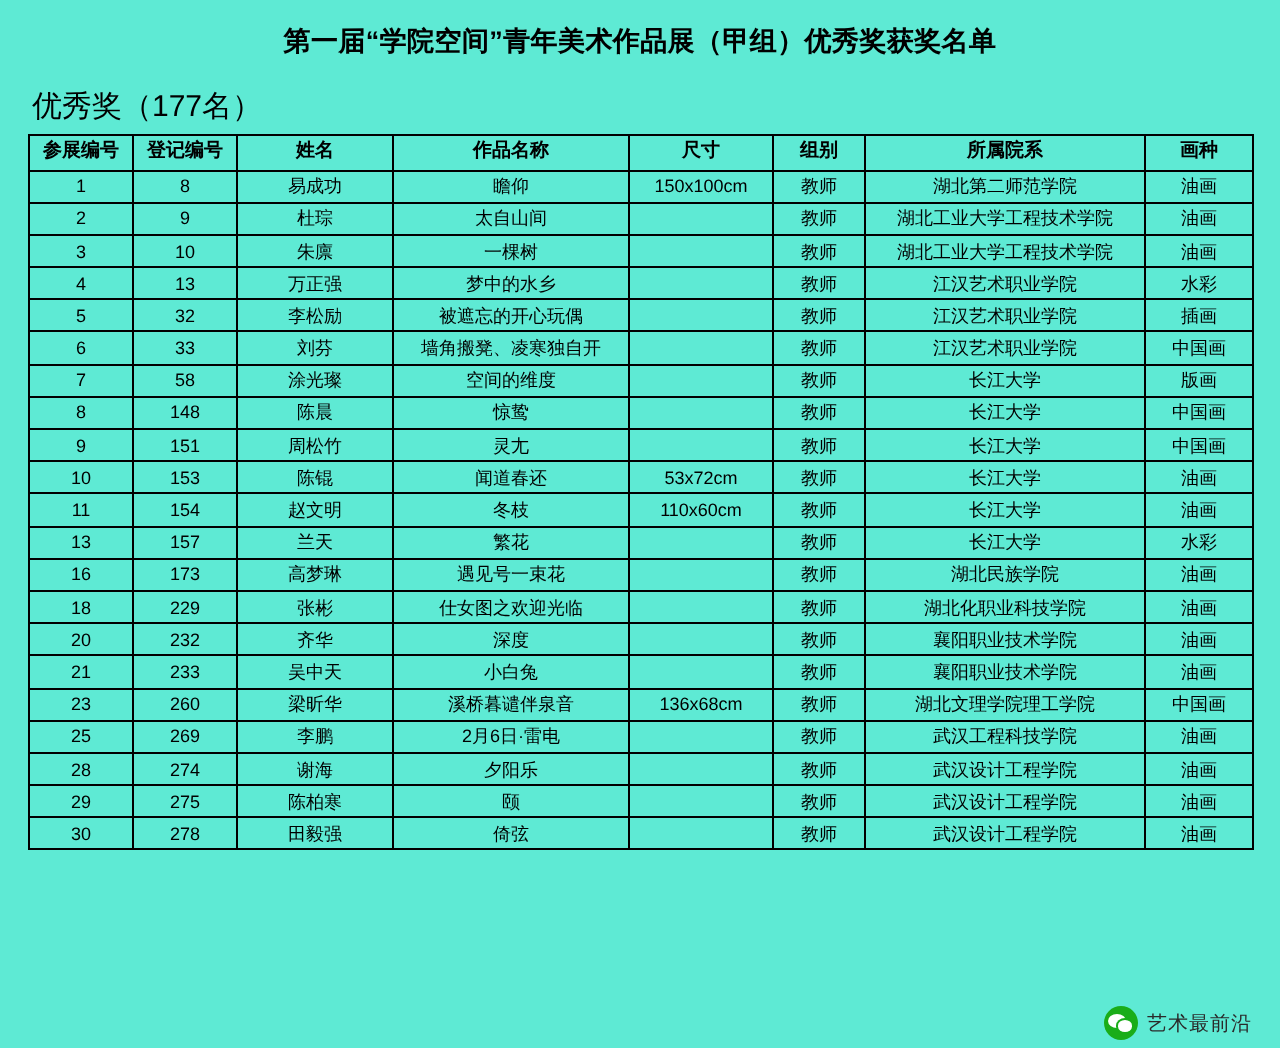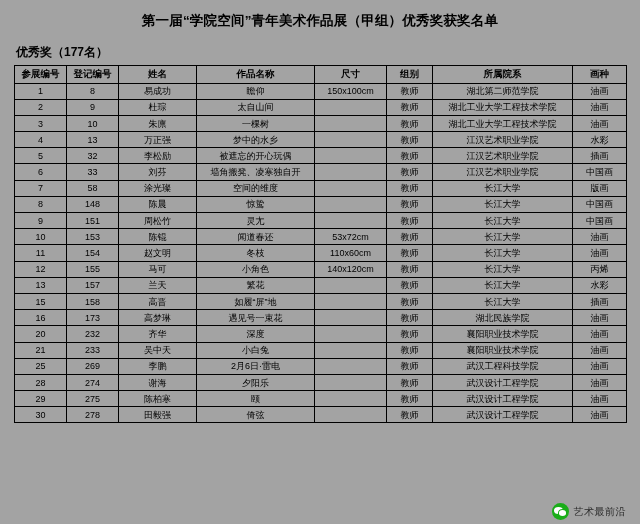--- a/index.html
+++ b/index.html
@@ -11,35 +11,35 @@
     height: 524px;
     background: #ffffff;
     font-family: "Liberation Sans", sans-serif;
     color: #000000;
     overflow: hidden;
   }
   .page {
     position: relative;
     width: 640px;
     height: 524px;
-    background: #a3a3a3;
+    background: #5eead4;
     box-sizing: border-box;
     padding: 0 14px;
   }
   .doc-title {
     text-align: center;
     font-size: 13.5px;
     font-weight: bold;
     letter-spacing: 0.2px;
     padding: 12px 0 2px 0;
     line-height: 1.3;
   }
   .section-title {
-    font-size: 12px;
-    font-weight: bold;
+    font-size: 15px;
+    font-weight: normal;
     padding: 12px 0 4px 2px;
   }
   table.awards {
     border-collapse: collapse;
     width: 612px;
     table-layout: fixed;
     font-size: 9px;
   }
   table.awards th,
   table.awards td {
@@ -247,80 +247,80 @@
           <td>11</td>
           <td>154</td>
           <td>赵文明</td>
           <td>冬枝</td>
           <td>110x60cm</td>
           <td>教师</td>
           <td>长江大学</td>
           <td>油画</td>
         </tr>
         <tr>
-          <td>12</td>
-          <td>155</td>
-          <td>马可</td>
-          <td>小角色</td>
-          <td>140x120cm</td>
-          <td>教师</td>
-          <td>长江大学</td>
-          <td>丙烯</td>
-        </tr>
-        <tr>
           <td>13</td>
           <td>157</td>
           <td>兰天</td>
           <td>繁花</td>
           <td></td>
           <td>教师</td>
           <td>长江大学</td>
           <td>水彩</td>
         </tr>
         <tr>
-          <td>15</td>
-          <td>158</td>
-          <td>高晋</td>
-          <td>如履“屏”地</td>
-          <td></td>
-          <td>教师</td>
-          <td>长江大学</td>
-          <td>插画</td>
-        </tr>
-        <tr>
           <td>16</td>
           <td>173</td>
           <td>高梦琳</td>
           <td>遇见号一束花</td>
           <td></td>
           <td>教师</td>
           <td>湖北民族学院</td>
           <td>油画</td>
         </tr>
         <tr>
+          <td>18</td>
+          <td>229</td>
+          <td>张彬</td>
+          <td>仕女图之欢迎光临</td>
+          <td></td>
+          <td>教师</td>
+          <td>湖北化职业科技学院</td>
+          <td>油画</td>
+        </tr>
+        <tr>
           <td>20</td>
           <td>232</td>
           <td>齐华</td>
           <td>深度</td>
           <td></td>
           <td>教师</td>
           <td>襄阳职业技术学院</td>
           <td>油画</td>
         </tr>
         <tr>
           <td>21</td>
           <td>233</td>
           <td>吴中天</td>
           <td>小白兔</td>
           <td></td>
           <td>教师</td>
           <td>襄阳职业技术学院</td>
           <td>油画</td>
         </tr>
         <tr>
+          <td>23</td>
+          <td>260</td>
+          <td>梁昕华</td>
+          <td>溪桥暮谴伴泉音</td>
+          <td>136x68cm</td>
+          <td>教师</td>
+          <td>湖北文理学院理工学院</td>
+          <td>中国画</td>
+        </tr>
+        <tr>
           <td>25</td>
           <td>269</td>
           <td>李鹏</td>
           <td>2月6日·雷电</td>
           <td></td>
           <td>教师</td>
           <td>武汉工程科技学院</td>
           <td>油画</td>
         </tr>
         <tr>

